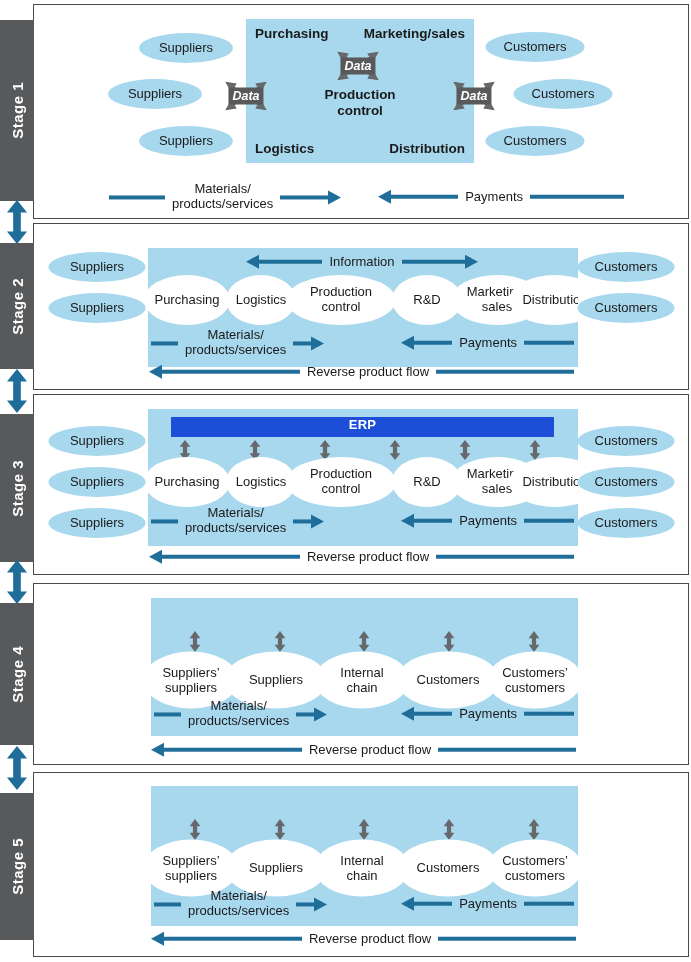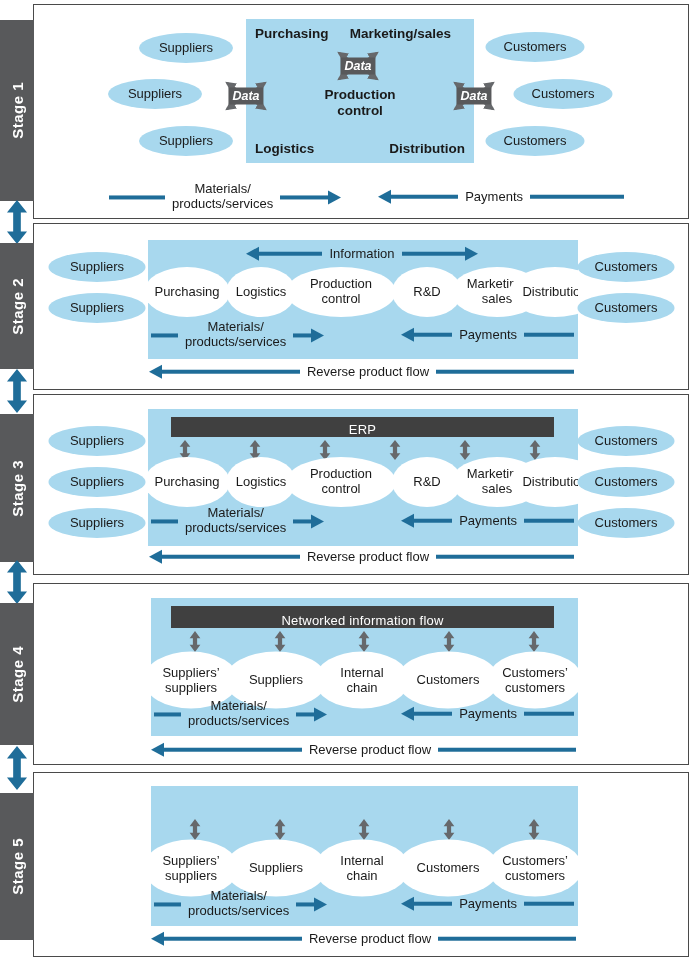--- a/index.html
+++ b/index.html
@@ -17,22 +17,22 @@
   .bluebox { position:absolute; background:#a8d8ee; overflow:hidden; }
   .bluebox.noclip { overflow:visible; }
 
   .ellipse, .wellipse { position:absolute; border-radius:50%;
            display:flex; align-items:center; justify-content:center;
            text-align:center; font-size:13px; line-height:1.12;
            white-space:pre-line; transform:translate(-50%,-50%); }
   .ellipse  { background:#a8d8ee; }
   .wellipse { background:#ffffff; }
 
-  .bar { position:absolute; background:#404040; color:#fff; font-weight:normal;
-         font-size:13px; display:flex; align-items:flex-end; justify-content:center;
+  .bar { position:absolute; background:#1d4ed8; color:#fff; font-weight:bold;
+         font-size:13px; display:flex; align-items:flex-start; justify-content:center;
          letter-spacing:.2px; }
 
   .flow { position:absolute; display:flex; align-items:center;
           transform:translateY(-50%); }
   .hline { height:4px; background:#1f6d99; }
   .grow  { flex:1; }
   .ah-r { width:0; height:0; border-left:13px solid #1f6d99;
           border-top:7.5px solid transparent; border-bottom:7.5px solid transparent; }
   .ah-l { width:0; height:0; border-right:13px solid #1f6d99;
           border-top:7.5px solid transparent; border-bottom:7.5px solid transparent; }
@@ -60,21 +60,21 @@
       <path d="M0,0 L10,5 L0,10 Z" fill="#66686b"></path>
     </marker>
   </defs>
 </svg>
 
 <div class="canvas">
 
   <section class="panel" style="top:4px;height:215px;">
     <div class="bluebox noclip" style="left:212px;top:14px;width:228px;height:144px;">
       <div class="corner-label" style="left:9px;top:7px;">Purchasing</div>
-      <div class="corner-label" style="right:23px;top:7px;">Marketing/sales</div>
+      <div class="corner-label" style="right:9px;top:7px;">Marketing/sales</div>
       <div class="pc-label" style="top:68px;">Production
 control</div>
       <div class="corner-label" style="left:9px;bottom:7px;">Logistics</div>
       <div class="corner-label" style="right:9px;bottom:7px;">Distribution</div>
     </div>
 
     <div class="chip" style="left:324px;top:61px;">
       <svg width="56" height="36" viewBox="0 0 56 36">
         <line x1="9" y1="5" x2="47" y2="31" stroke="#66686b" stroke-width="2.3" marker-start="url(#ah-gray)" marker-end="url(#ah-gray)"></line>
         <line x1="47" y1="5" x2="9" y2="31" stroke="#66686b" stroke-width="2.3" marker-start="url(#ah-gray)" marker-end="url(#ah-gray)"></line>
@@ -119,21 +119,21 @@
   </section>
   <div class="side" style="top:20px;height:181px;">
     <span>Stage 1</span>
   </div>
 
   <svg class="connector" style="top:200px;" viewBox="0 0 22 46">
     <path d="M11,0 L21.5,13 L15,13 L15,33 L21.5,33 L11,46 L0.5,33 L7,33 L7,13 L0.5,13 Z" fill="#1f6d99"></path>
   </svg>
 
   <section class="panel" style="top:223px;height:167px;">
-    <div class="bluebox" style="left:114px;top:16px;width:430px;height:119px;">
+    <div class="bluebox" style="left:114px;top:24px;width:430px;height:119px;">
       <div class="flow" style="left:98px;top:14px;width:232px;">
         <div class="ah-l"></div>
         <div class="hline grow"></div>
         <div class="flow-text">Information</div>
         <div class="hline grow"></div>
         <div class="ah-r"></div>
       </div>
       <div class="wellipse" style="left:39px;top:52px;width:86px;height:50px;">Purchasing</div>
       <div class="wellipse" style="left:113px;top:52px;width:70px;height:50px;">Logistics</div>
       <div class="wellipse" style="left:193px;top:52px;width:110px;height:50px;">Production
@@ -236,23 +236,20 @@
   <div class="side" style="top:414px;height:148px;">
     <span>Stage 3</span>
   </div>
 
   <svg class="connector" style="top:560px;" viewBox="0 0 22 46">
     <path d="M11,0 L21.5,13 L15,13 L15,33 L21.5,33 L11,46 L0.5,33 L7,33 L7,13 L0.5,13 Z" fill="#1f6d99"></path>
   </svg>
 
   <section class="panel" style="top:583px;height:182px;">
     <div class="bluebox" style="left:117px;top:14px;width:427px;height:138px;">
-      <div class="bar" style="left:20px;top:8px;width:383px;height:22px;">
-        <span>Networked information flow</span>
-      </div>
       <svg class="varrow" style="left:44px;top:33px;" width="12" height="21" viewBox="0 0 13 22" preserveAspectRatio="none">
           <path d="M6.5,0 L12.3,7.5 L8.8,7.5 L8.8,14.5 L12.3,14.5 L6.5,22 L0.7,14.5 L4.2,14.5 L4.2,7.5 L0.7,7.5 Z" fill="#66686b"></path>
         </svg>
       <svg class="varrow" style="left:129px;top:33px;" width="12" height="21" viewBox="0 0 13 22" preserveAspectRatio="none">
           <path d="M6.5,0 L12.3,7.5 L8.8,7.5 L8.8,14.5 L12.3,14.5 L6.5,22 L0.7,14.5 L4.2,14.5 L4.2,7.5 L0.7,7.5 Z" fill="#66686b"></path>
         </svg>
       <svg class="varrow" style="left:213px;top:33px;" width="12" height="21" viewBox="0 0 13 22" preserveAspectRatio="none">
           <path d="M6.5,0 L12.3,7.5 L8.8,7.5 L8.8,14.5 L12.3,14.5 L6.5,22 L0.7,14.5 L4.2,14.5 L4.2,7.5 L0.7,7.5 Z" fill="#66686b"></path>
         </svg>
       <svg class="varrow" style="left:298px;top:33px;" width="12" height="21" viewBox="0 0 13 22" preserveAspectRatio="none">

